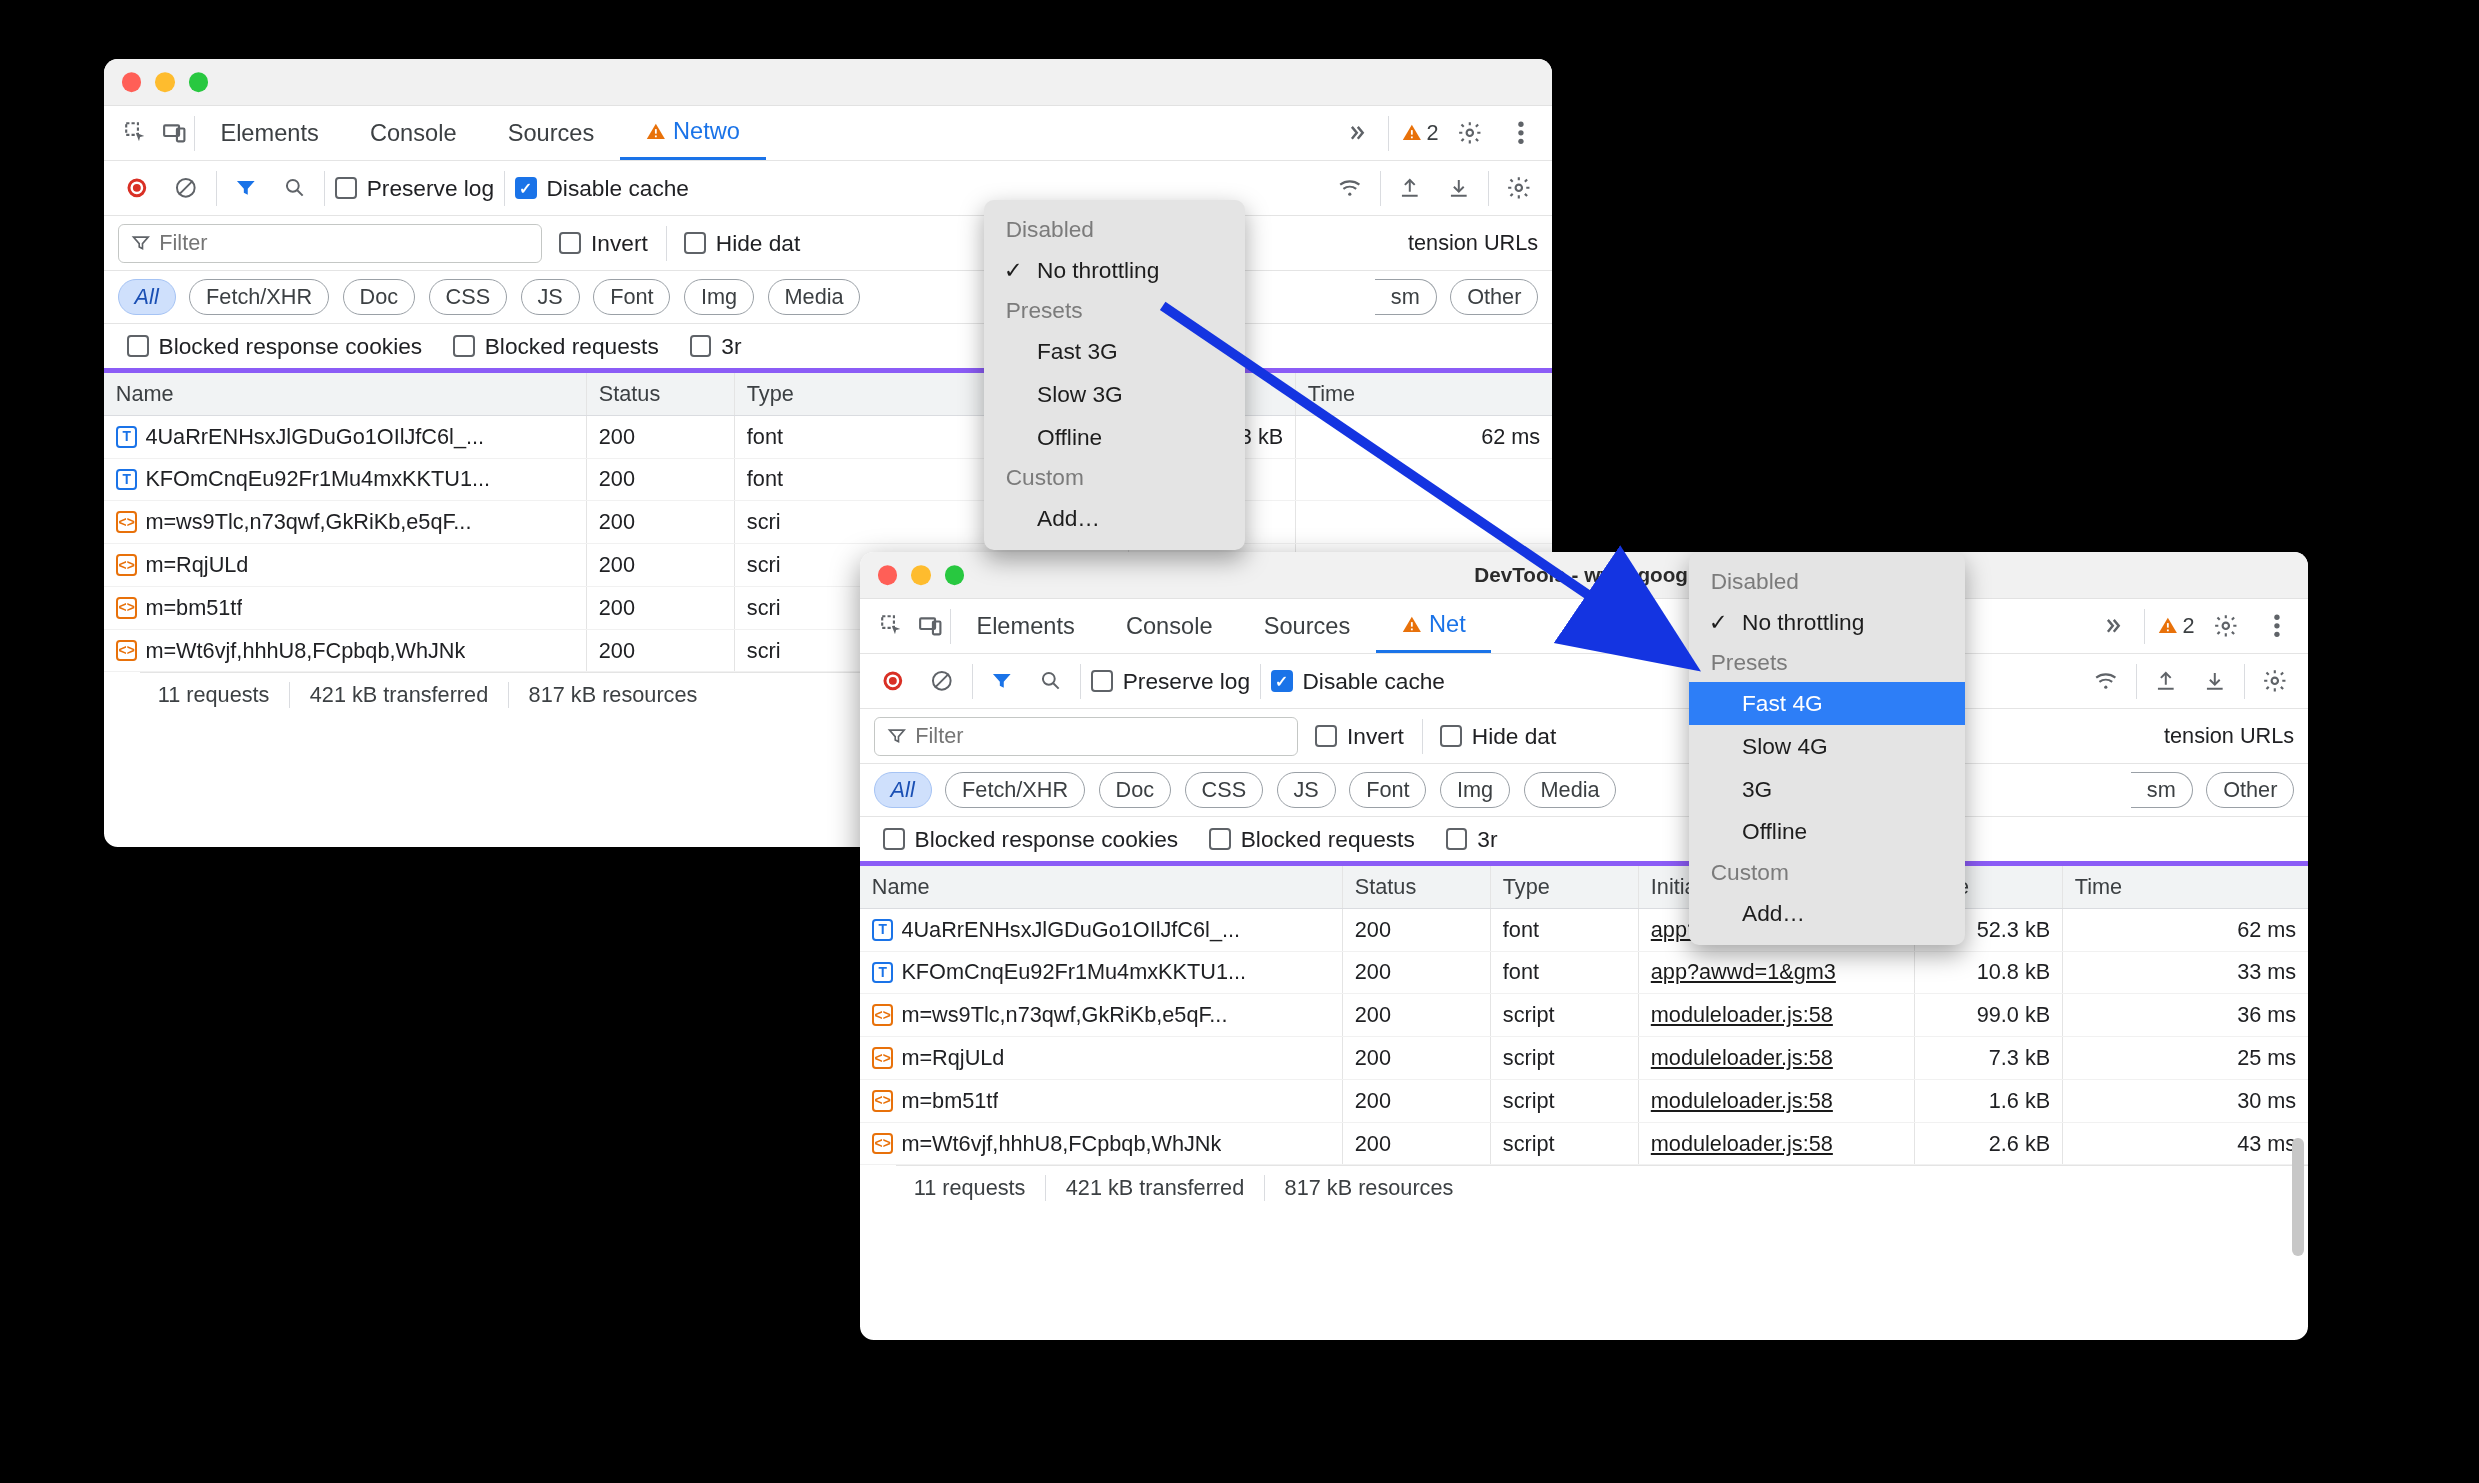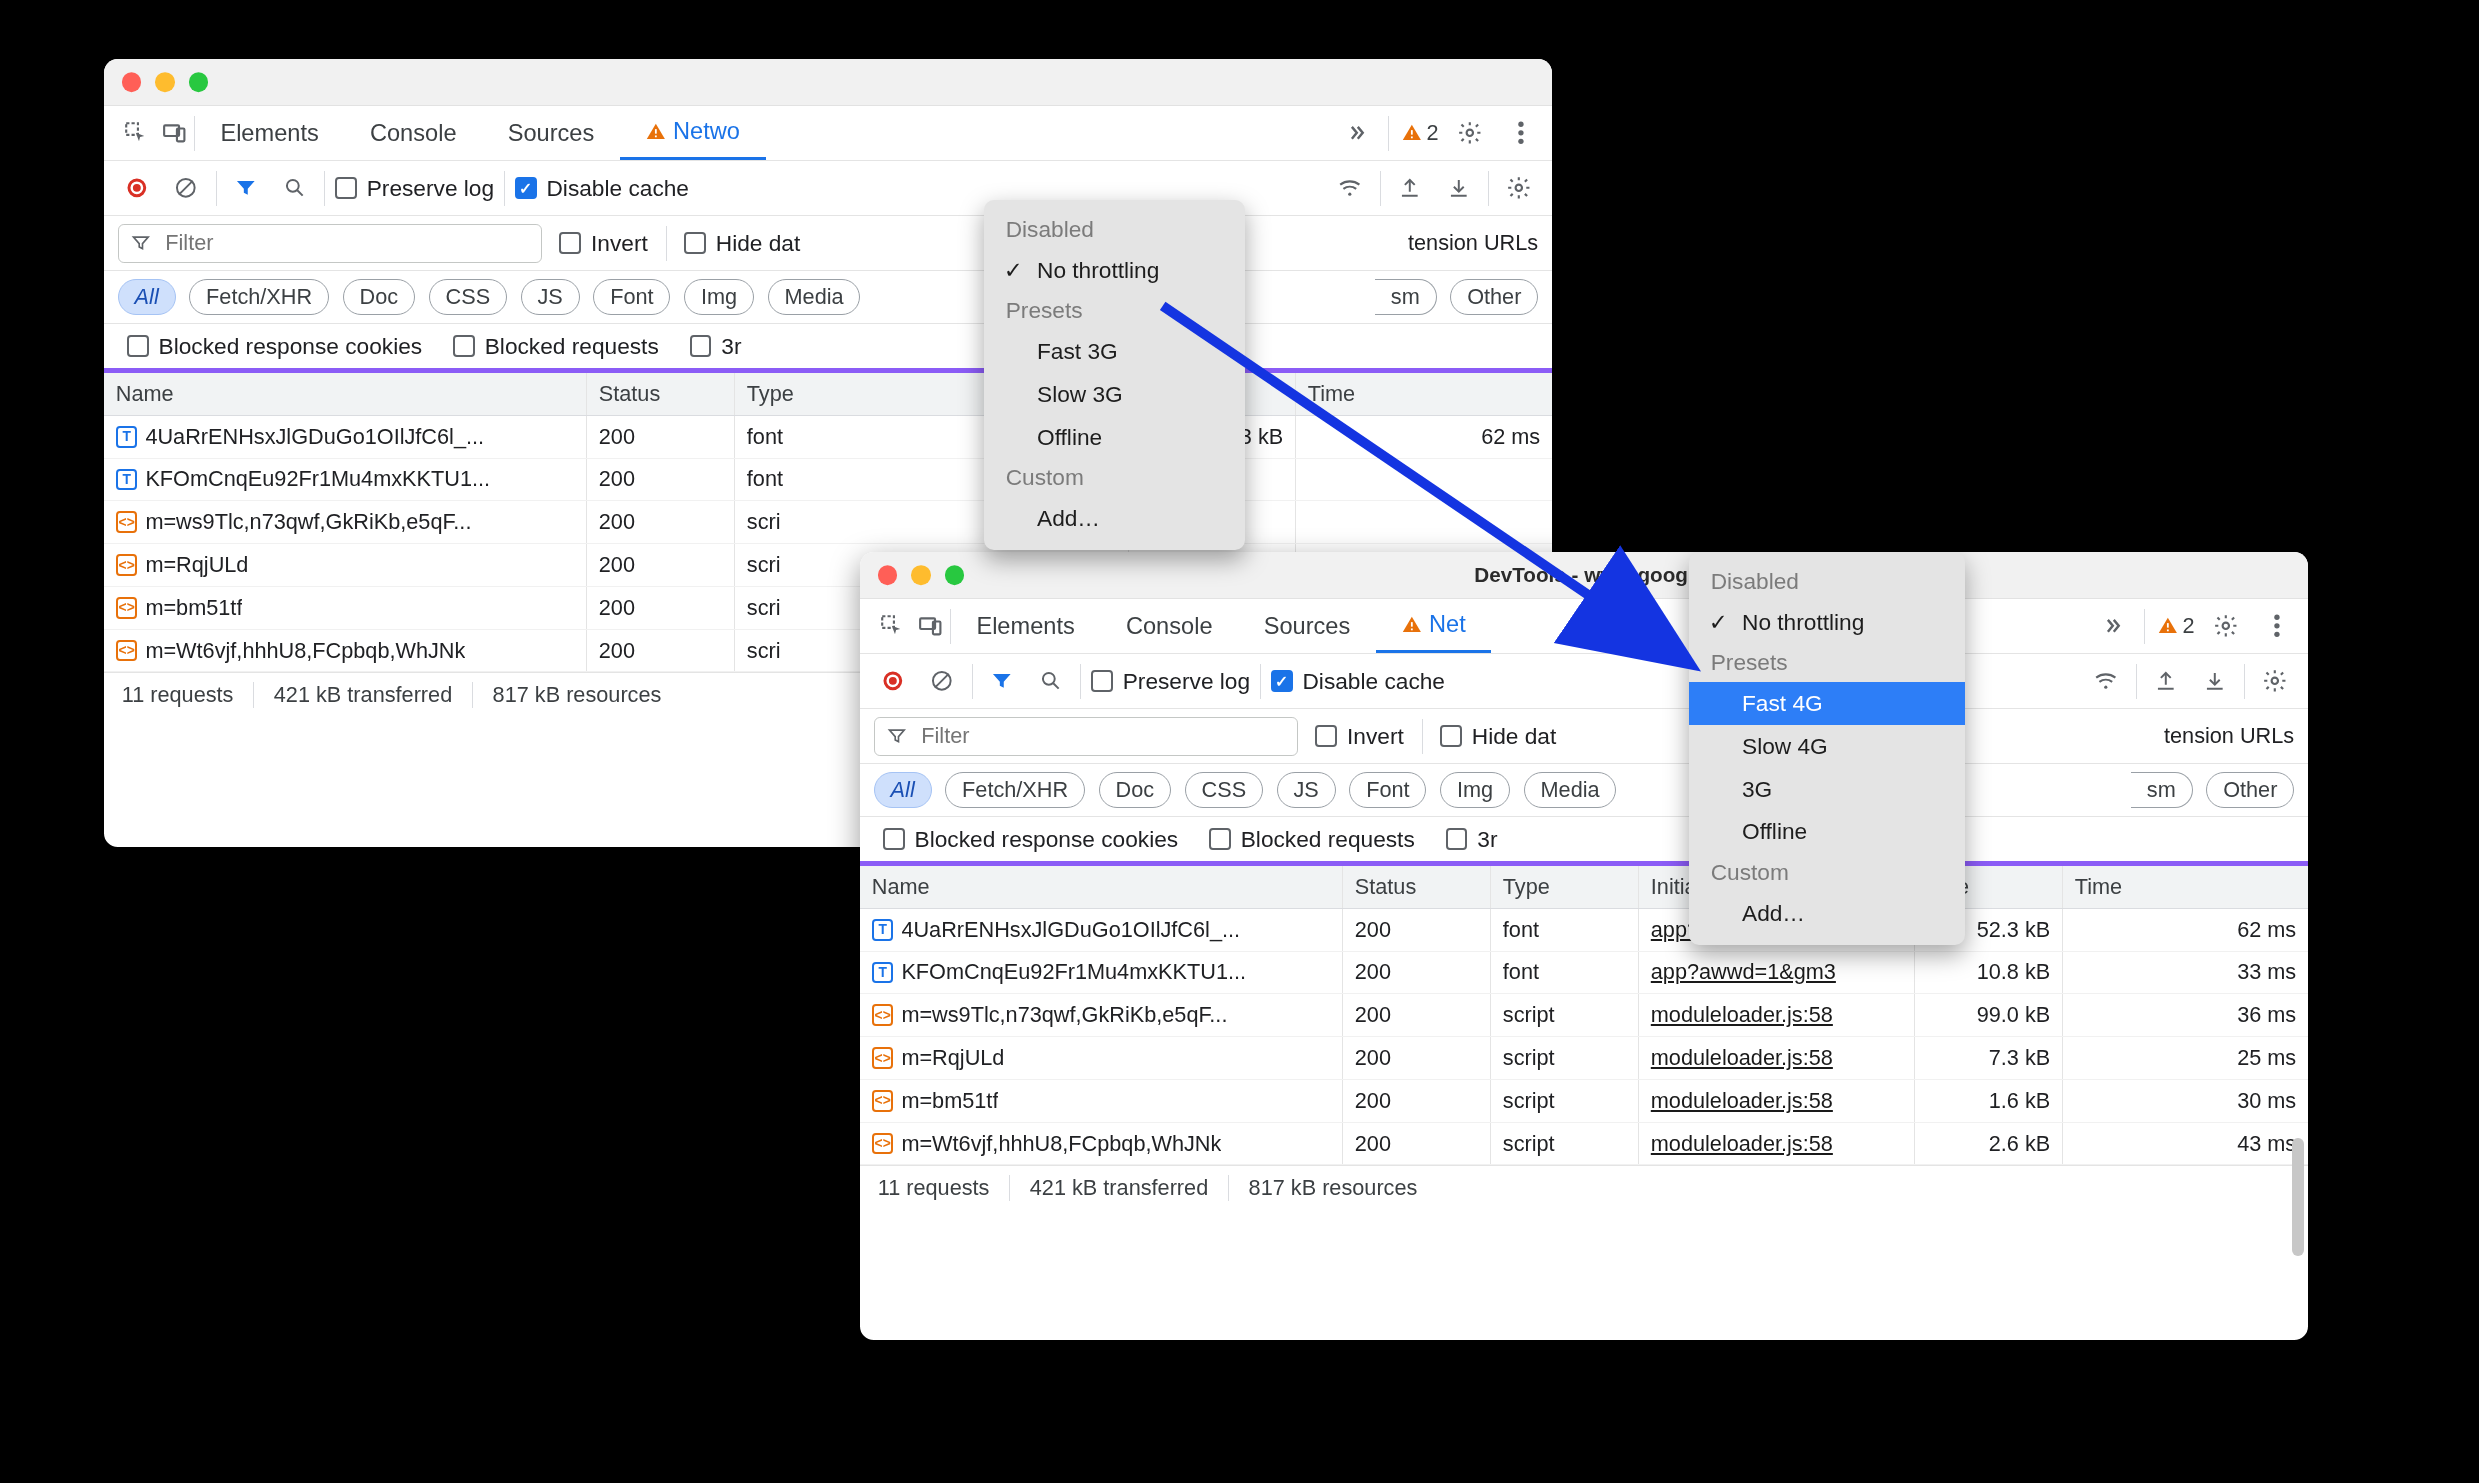--- a/index.html
+++ b/index.html
@@ -99,21 +99,21 @@
   }
   .chk.checked .box { background: #1a73e8; border-color: #1a73e8; color: #fff; }
   .chk.checked .box::after { content: "✓"; font-size: 15.8px; font-weight: 700; color: #fff; }
   .spacer { flex: 1; }
 
   .filter-row {
     display: flex; align-items: center; height: 55px; padding: 0 13.8px; gap: 17.7px;
     border-bottom: 1px solid #e4e4e4;
   }
   .filter-input {
-    display: flex; align-items: center; gap: 13px;
+    display: flex; align-items: center; gap: 7px;
     border: 1.5px solid #c4c7c5; border-radius: 5.9px;
     height: 39px; padding: 0 11.8px; width: 424px;
   }
   .filter-input input {
     border: none; outline: none; font-size: 21.7px; background: transparent; flex: 1;
     color: #5f6368;
   }
 
   .type-row {
     display: flex; align-items: center; height: 53px; padding: 0 13.8px; gap: 13.8px;
@@ -152,21 +152,21 @@
   .row .cell.name span { overflow: hidden; text-overflow: ellipsis; }
   .cell.num { text-align: right; }
   .cell.link { text-decoration: underline; color: #1a1a1a; overflow: hidden; text-overflow: ellipsis; white-space: nowrap; }
 
   .rsc-icon { width: 21.7px; height: 21.7px; flex: none; display: inline-flex; align-items: center; justify-content: center; border: 2px solid; border-radius: 3.9px; font-size: 13.8px; font-weight: 700; }
   .rsc-icon.font-t { border-color: #1a73e8; color: #1a73e8; }
   .rsc-icon.script { border-color: #e8710a; color: #e8710a; }
 
   .status-bar {
     display: flex; align-items: center; height: 45px; padding: 0 17.7px; gap: 0;
-    font-size: 21.7px; color: #3c4043; border-top: 1px solid #e4e4e4;
+    font-size: 21.7px; color: #3c4043; border-top: 1px solid #e4e4e4; margin-left: 36px;
   }
   .status-bar .seg { padding: 0 19.7px; border-right: 1px solid #dadce0; }
   .status-bar .seg:first-child { padding-left: 0; }
 
   .menu {
     position: absolute;
     background: #e4e4e4;
     border-radius: 9.9px;
     box-shadow: 0 9.9px 24.6px rgba(0,0,0,0.35);
     padding: 9.9px 0;

